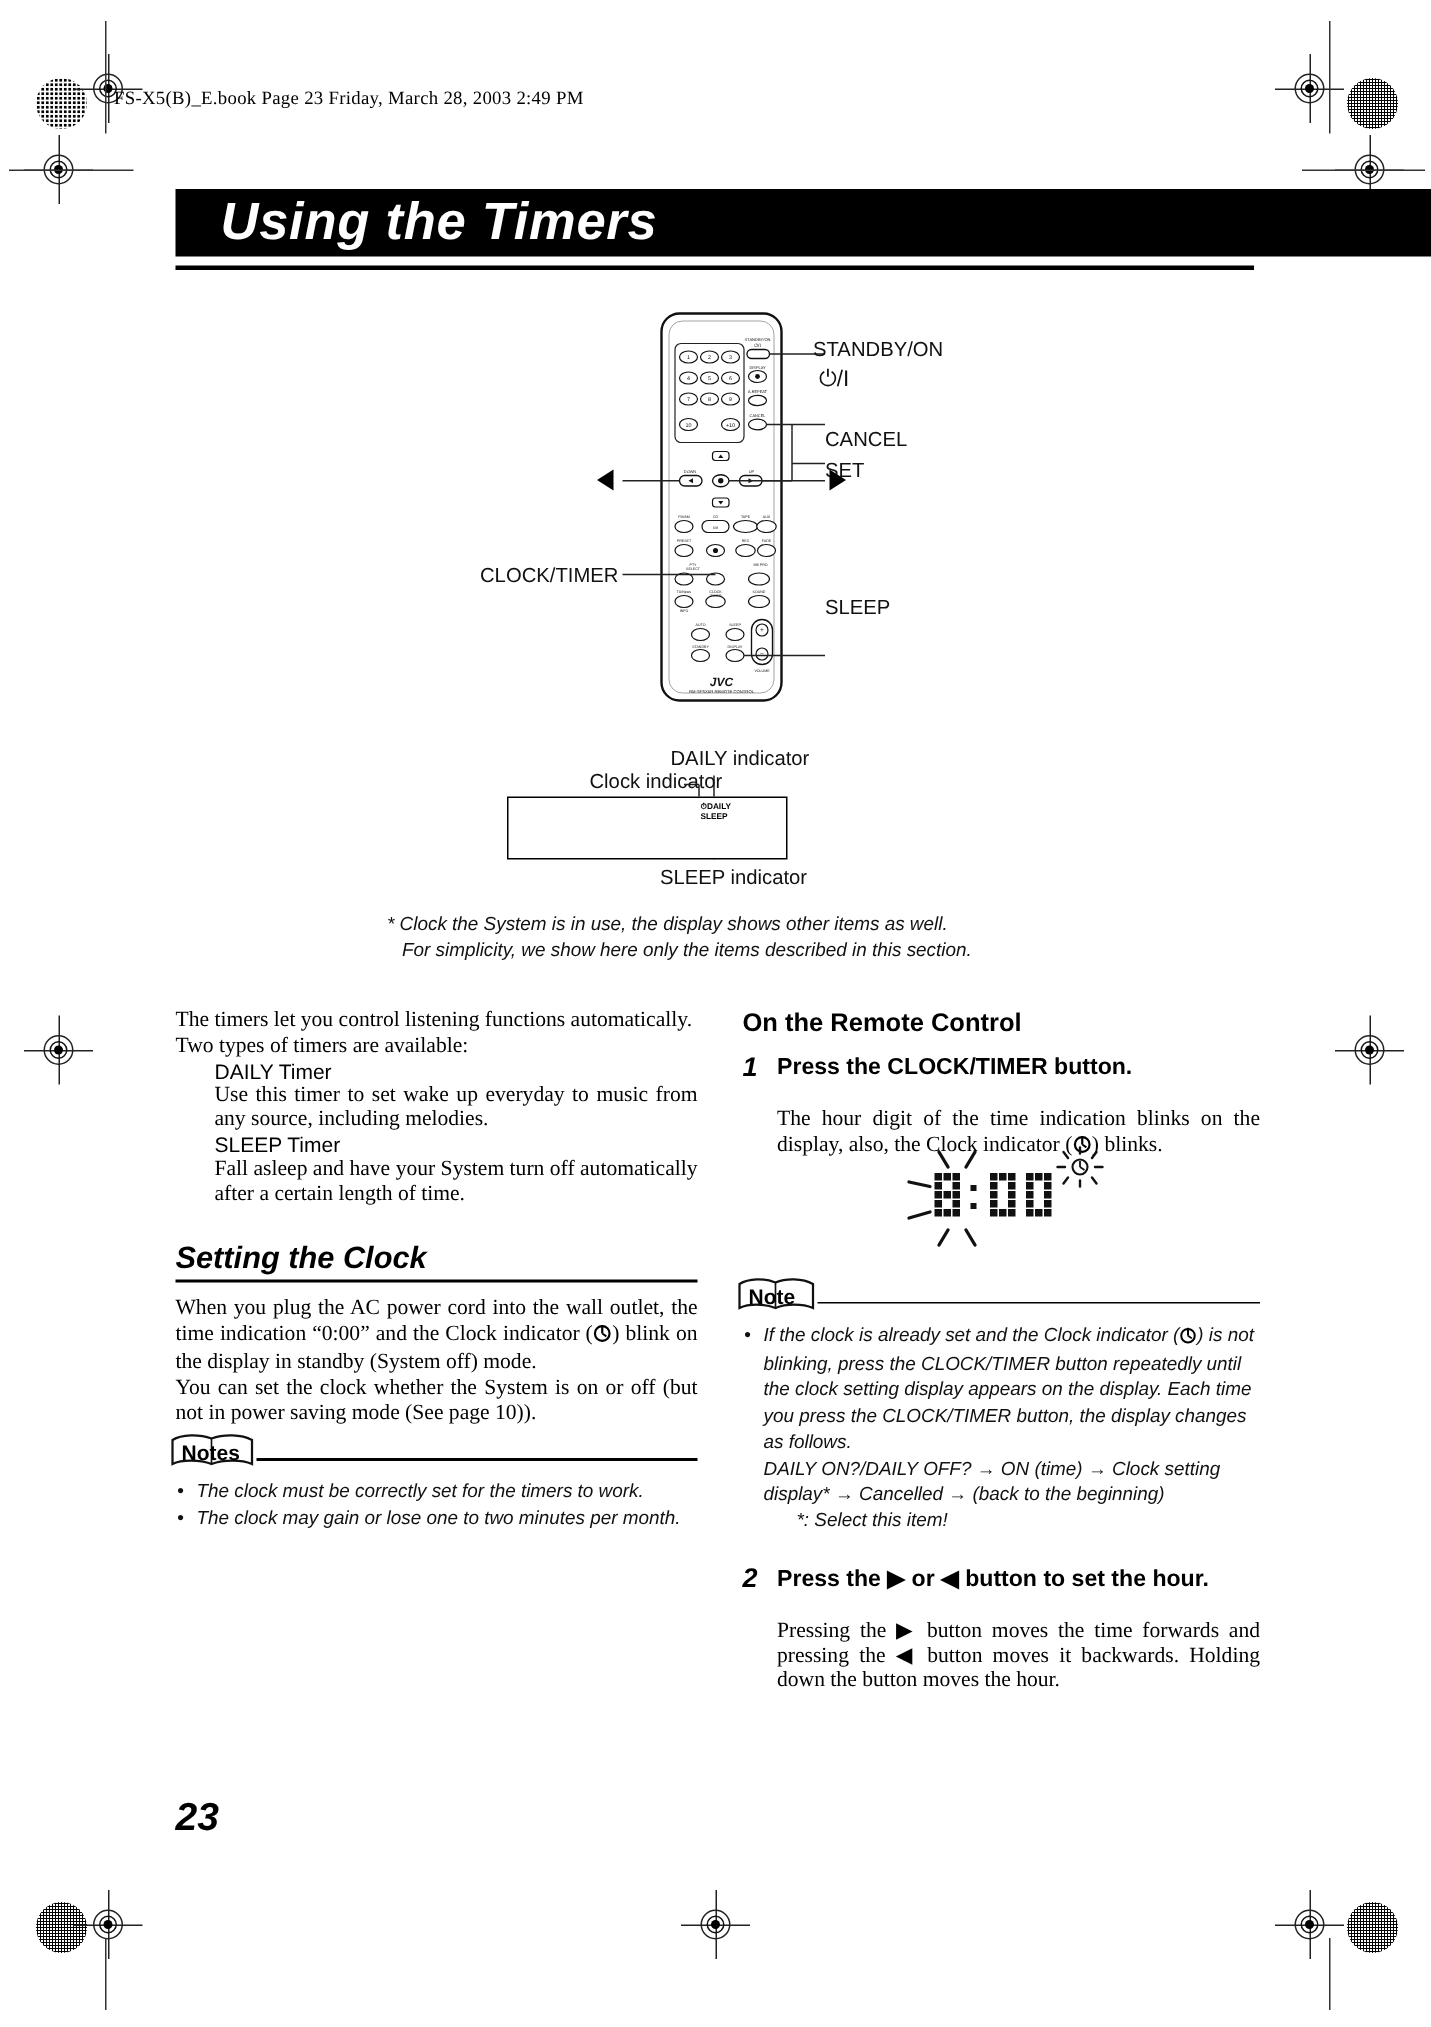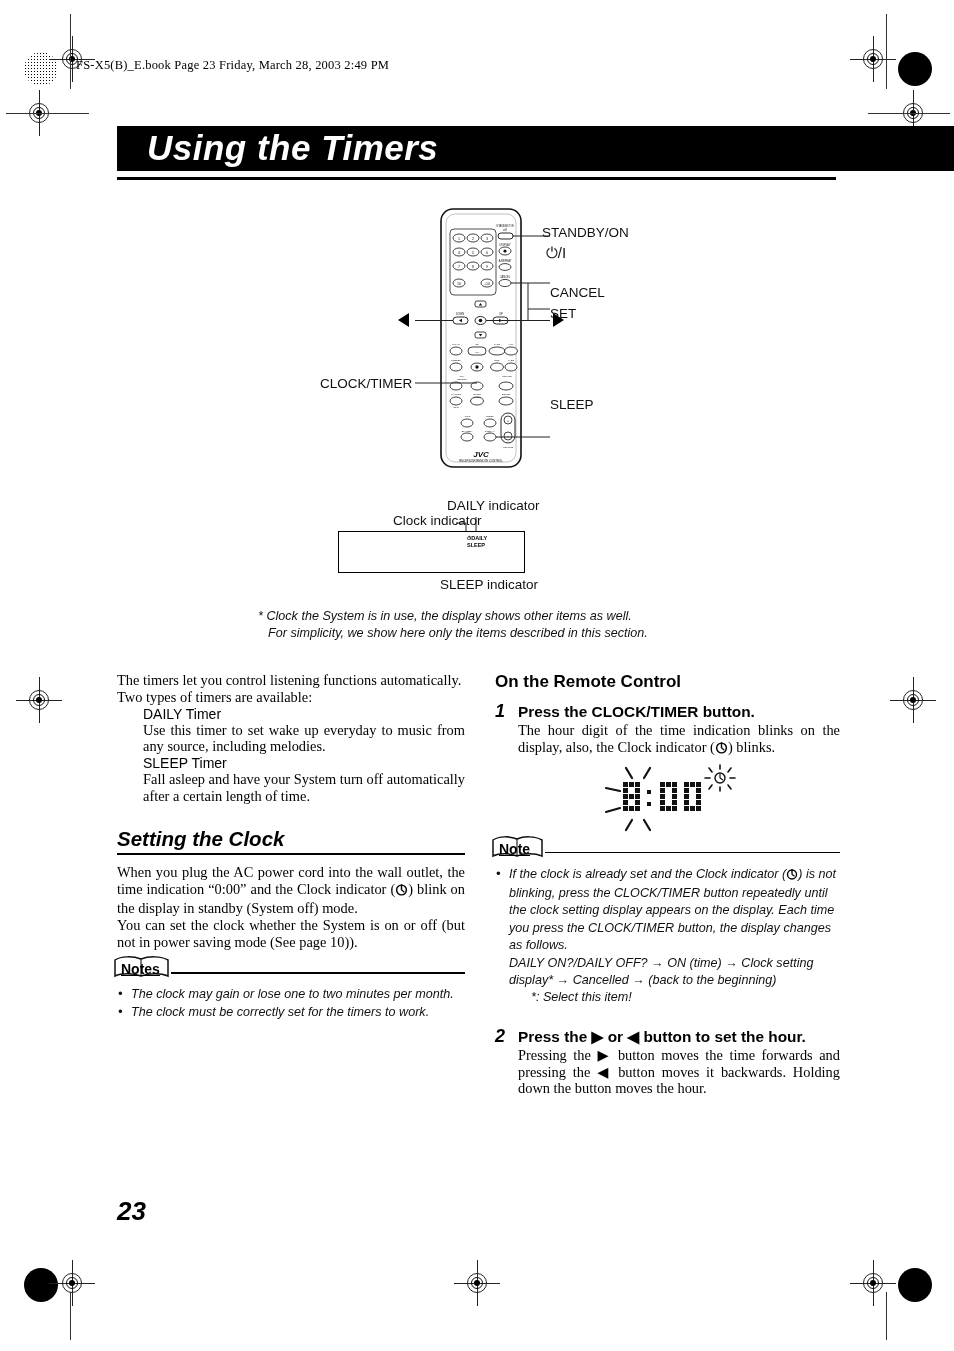--- a/index.html
+++ b/index.html
@@ -61,34 +61,34 @@
   .indent{margin-left:26px;}
 
   .sechead{font-family:"Liberation Sans",sans-serif;font-style:italic;font-weight:bold;font-size:20.5px;color:#000;}
   .sechead-rule{height:2.6px;background:#000;margin-top:2px;margin-bottom:9px;}
 
   .rcHead{font-family:"Liberation Sans",sans-serif;font-weight:bold;font-size:17px;color:#000;}
 
   
   .notebox{position:relative;margin-top:10px;}
   .notebadge{position:relative;display:inline-block;}
-  .notebadge .lbl{font-family:"Liberation Sans",sans-serif;font-weight:bold;font-size:14px;color:#000;position:relative;z-index:3;padding:0 4px;text-decoration:underline;}
+  .notebadge .lbl{font-family:"Liberation Sans",sans-serif;font-weight:bold;font-size:14px;color:#000;position:relative;z-index:3;padding:0 4px;}
   .notebadge svg{position:absolute;left:-4px;top:-5px;z-index:1;}
   .note-rule{position:absolute;height:1.5px;background:#000;}
   .note-list{font-family:"Liberation Sans",sans-serif;font-style:italic;font-size:12.6px;line-height:17.4px;color:#111;margin-top:8px;}
   .note-list .li{position:relative;padding-left:14px;}
   .note-list .li:before{content:"\2022";position:absolute;left:1px;top:-1px;font-size:13px;}
   .note-list .cont{padding-left:14px;}
   .note-list .cont2{padding-left:36px;}
 
   
   .step{position:relative;padding-left:23px;margin-top:10px;}
   .stepnum{position:absolute;left:0;top:-1px;font-family:"Liberation Sans",sans-serif;font-style:italic;font-weight:bold;font-size:18px;}
   .steptitle{font-family:"Liberation Sans",sans-serif;font-weight:bold;font-size:15.4px;line-height:19px;color:#000;}
-  .stepbody{font-family:"Liberation Serif",serif;font-size:14.4px;line-height:16.8px;text-align:justify;margin-top:1px;}
+  .stepbody{font-family:"Liberation Serif",serif;font-size:14.4px;line-height:16.8px;text-align:justify;margin-top:17px;}
 
   
   .clkico{display:inline-block;vertical-align:-2px;}
 
   
   .timefig{position:absolute;left:592px;top:762px;width:180px;height:72px;}
 
   
   .pageno{position:absolute;left:117px;top:1196px;font-family:"Liberation Sans",sans-serif;font-style:italic;font-weight:bold;font-size:26px;color:#000;}
 </style>
@@ -382,22 +382,22 @@
     <div class="notebox">
       <div class="notebadge">
         <svg width="58" height="26" viewBox="0 0 58 26">
           <path d="M2 5 C8 1, 20 1, 28 4 C36 1, 48 1, 55 5 L55 21 C48 18, 36 18, 28 21 C20 18, 8 18, 2 21 Z" fill="#fff" stroke="#111" stroke-width="1.5"></path>
           <line x1="28" y1="4" x2="28" y2="21" stroke="#111" stroke-width="1.1"></line>
         </svg>
         <span class="lbl">Notes</span>
       </div>
       <div class="note-rule" style="left:54px;top:12px;width:294px;"></div>
       <div class="note-list">
+        <div class="li">The clock must be correctly set for the timers to work.</div>
         <div class="li">The clock may gain or lose one to two minutes per month.</div>
-        <div class="li">The clock must be correctly set for the timers to work.</div>
       </div>
     </div>
   </div>
 
   <div class="colR">
     <div class="rcHead">On the Remote Control</div>
 
     <div class="step">
       <div class="stepnum">1</div>
       <div class="steptitle">Press the CLOCK/TIMER button.</div>

